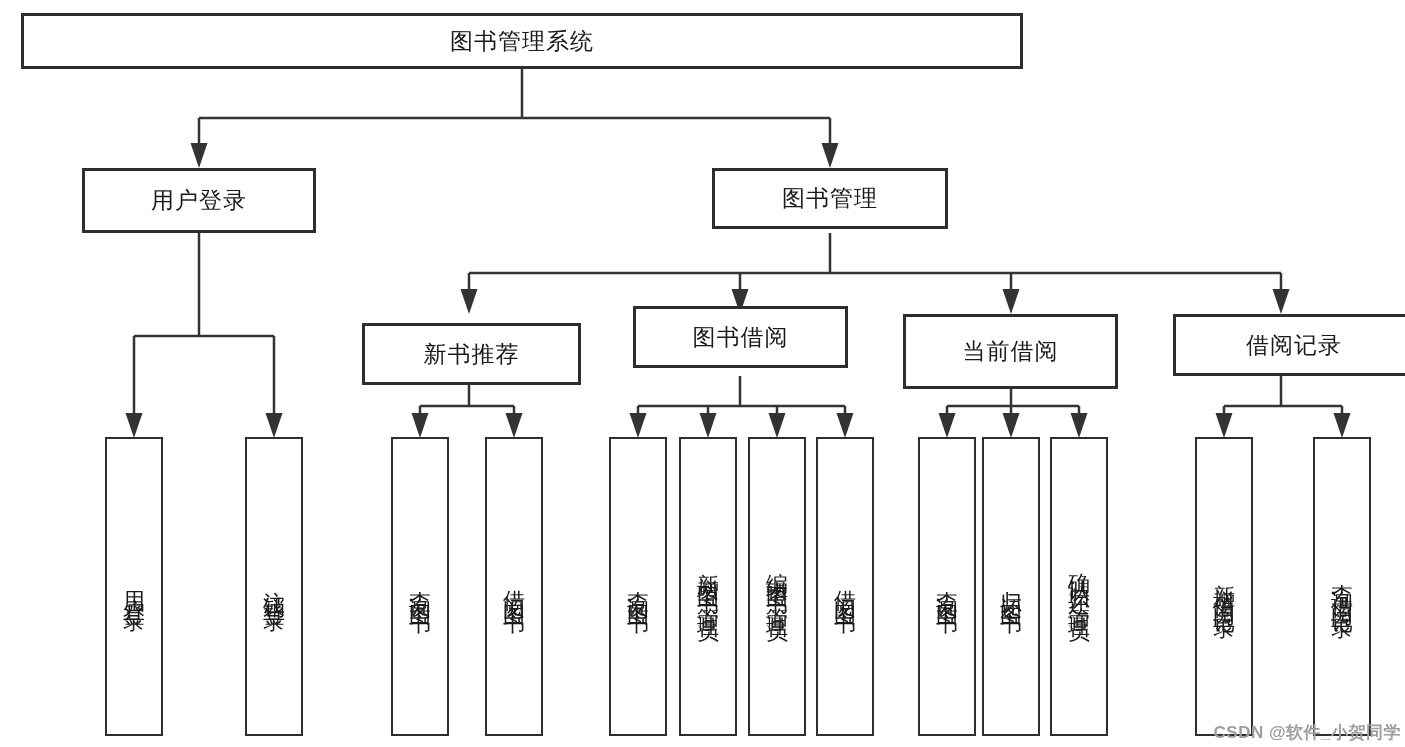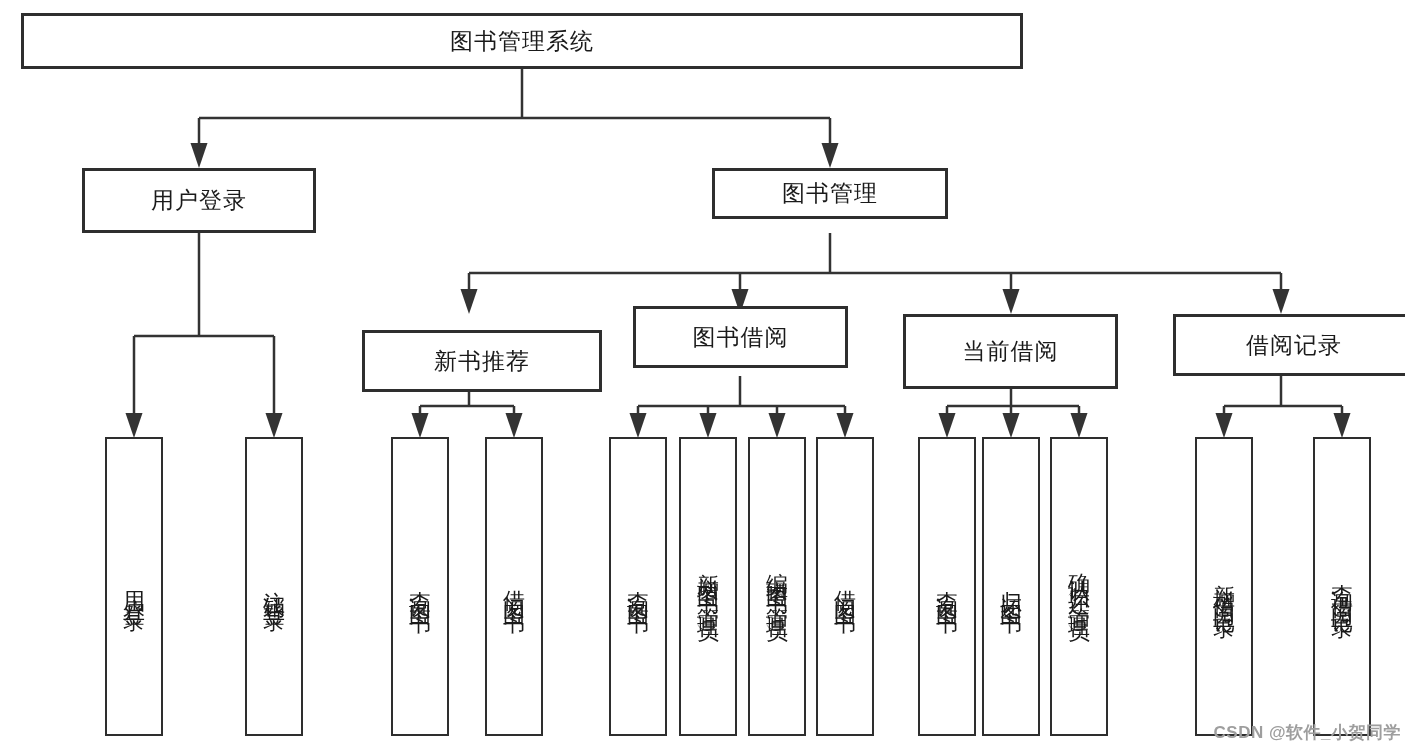--- a/index.html
+++ b/index.html
@@ -99,23 +99,23 @@
       <polygon points="1079,438 1070.5,413 1087.5,413" fill="#333333"></polygon>
       <line x1="1224" y1="406" x2="1224" y2="419" stroke="#333333" stroke-width="2.5"></line>
       <polygon points="1224,438 1215.5,413 1232.5,413" fill="#333333"></polygon>
       <line x1="1342" y1="406" x2="1342" y2="419" stroke="#333333" stroke-width="2.5"></line>
       <polygon points="1342,438 1333.5,413 1350.5,413" fill="#333333"></polygon>
     </svg>
 
   <div class="node hnode" style="left:21px;top:13px;width:1002px;height:56px">图书管理系统</div>
 
   <div class="node hnode" style="left:82px;top:168px;width:234px;height:65px">用户登录</div>
-  <div class="node hnode" style="left:712px;top:168px;width:236px;height:51px">图书管理</div>
+  <div class="node hnode" style="left:712px;top:168px;width:236px;height:61px">图书管理</div>
 
-  <div class="node hnode" style="left:362px;top:330px;width:240px;height:62px">新书推荐</div>
+  <div class="node hnode" style="left:362px;top:323px;width:219px;height:62px">新书推荐</div>
   <div class="node hnode" style="left:633px;top:306px;width:215px;height:62px">图书借阅</div>
   <div class="node hnode" style="left:903px;top:314px;width:215px;height:75px">当前借阅</div>
   <div class="node hnode" style="left:1173px;top:314px;width:242px;height:62px">借阅记录</div>
 
   <div class="node leaf" style="left:105px;top:437px">用户登录</div>
   <div class="node leaf" style="left:245px;top:437px">注销登录</div>
 
   <div class="node leaf" style="left:391px;top:437px">查询图书</div>
   <div class="node leaf" style="left:485px;top:437px">借阅图书</div>
 

